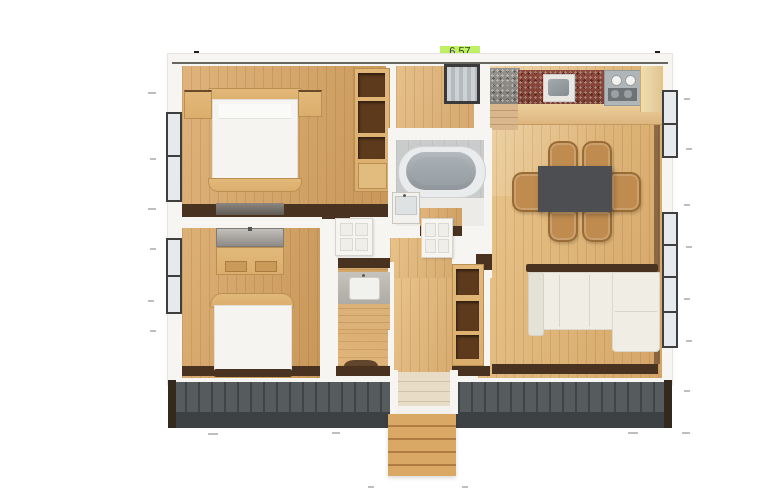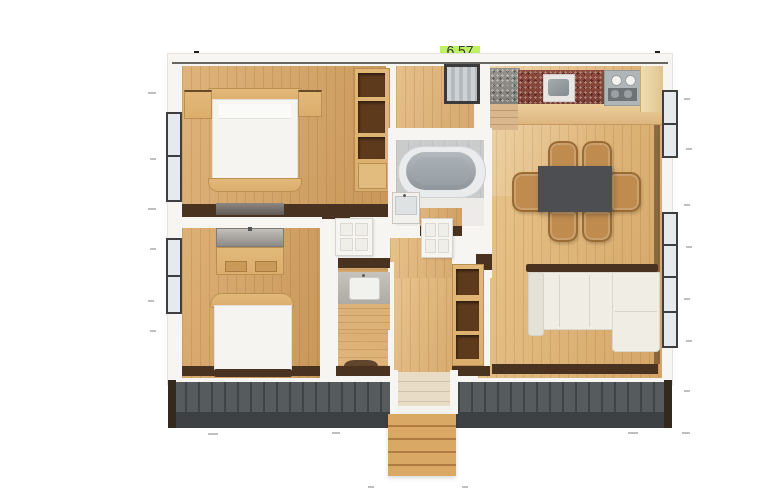--- a/index.html
+++ b/index.html
@@ -22,21 +22,21 @@
         radial-gradient(rgba(40,10,5,.45) 1px,transparent 1.4px),linear-gradient(#8e4b3e,#7c4034);
         background-size:5px 5px,7px 7px,100% 100%}
   .granite-gray{background-image:radial-gradient(rgba(255,255,255,.35) 1px,transparent 1.4px),
         radial-gradient(rgba(30,30,30,.40) 1px,transparent 1.4px),linear-gradient(#96938e,#827f7a);
         background-size:5px 5px,7px 7px,100% 100%}
   .deck{background:repeating-linear-gradient(90deg,rgba(0,0,0,.25) 0 2px,transparent 2px 13px),var(--c-deck-gray,#565b5e)}
   .tick{background:#8b8b8b;opacity:.55}
   .door{background:#f6f5f2;border:1px solid #d7d4ce;box-shadow:1px 1px 2px rgba(0,0,0,.12)}
   .door .pnl{position:absolute;background:#efeee9;border:1px solid #dcd9d3}
   .mattress{background:var(--c-mattress-white,#f5f4f1);border:1px solid #e2dfd9}
-  .dimlabel{font-size:14px;color:#3a3a3a;background:#bef264;text-align:center;line-height:10px}
+  .dimlabel{font-size:11px;color:#3a3a3a;background:#bef264;text-align:center;line-height:10px}
   .sofa{background:var(--c-sofa-cream,#efede4);border:1px solid #dbd8cf}
   .cushline-v{position:absolute;top:2px;bottom:2px;width:1px;background:#d8d5cc}
   .cushline-h{position:absolute;left:2px;right:2px;height:1px;background:#d8d5cc}
 </style>
 </head>
 <body>
 
 <div class="canvas">
 
   <div class="abs" style="left:428px;top:57px;width:230px;height:1px;background:#2a2a2a;opacity:.75"></div>

